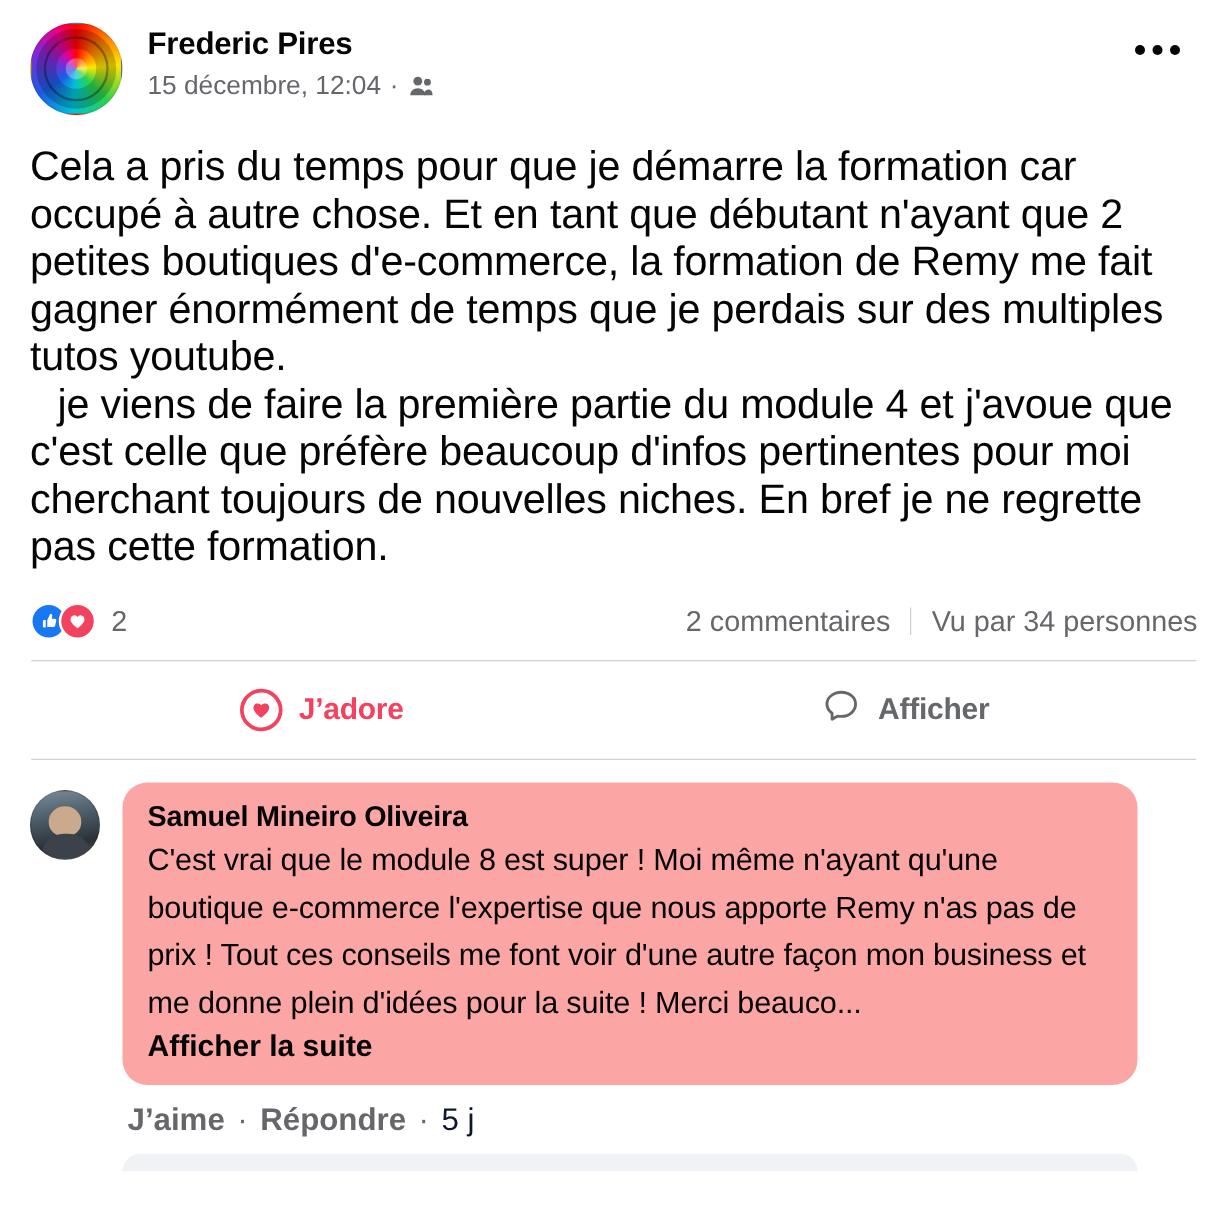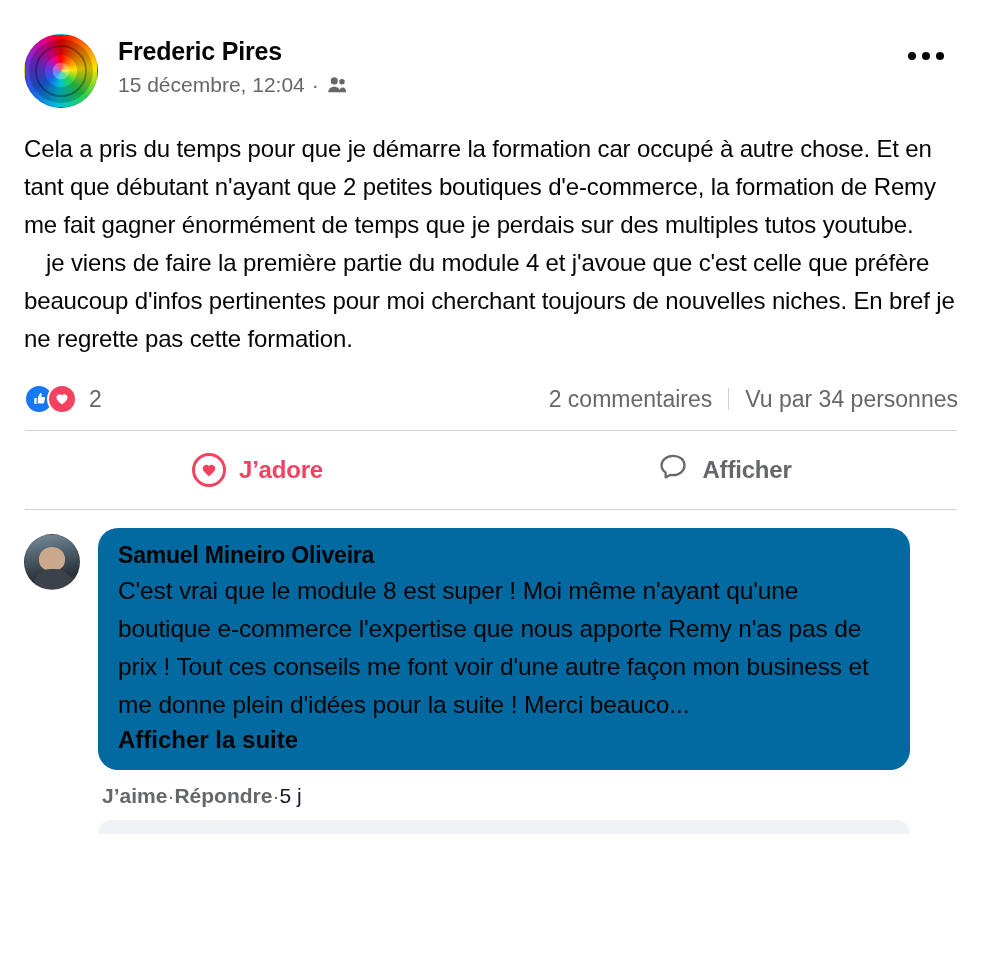--- a/index.html
+++ b/index.html
@@ -11,21 +11,21 @@
   body {
     width: 982px;
     height: 978px;
     font-family: "Liberation Sans", sans-serif;
     color: #050505;
     overflow: hidden;
   }
 
   .post {
     width: 982px;
-    padding: 16px 24px;
+    padding: 0 24px;
   }
 
   
   .post-header {
     display: flex;
     align-items: flex-start;
     padding-top: 18px;
     position: relative;
   }
   .avatar {
@@ -91,21 +91,21 @@
     width: 8px;
     height: 8px;
     border-radius: 50%;
     background: #050505;
     display: block;
   }
 
   
   .post-body {
     margin-top: 22px;
-    font-size: 24px;
+    font-size: 33px;
     line-height: 38px;
     color: #050505;
     letter-spacing: -0.15px;
   }
   .post-body p { margin: 0; }
   .post-body p.indented { text-indent: 22px; }
 
   
   .stats-row {
     display: flex;
@@ -221,21 +221,21 @@
     left: 8px; top: 34px;
     width: 40px; height: 24px;
     border-radius: 18px 18px 0 0;
     background: #3b4249;
   }
   .comment-main {
     margin-left: 18px;
     flex: 1;
   }
   .comment-bubble {
-    background: #0369a1;
+    background: #fca5a5;
     border-radius: 20px;
     padding: 12px 20px 16px 20px;
     max-width: 812px;
   }
   .comment-author {
     font-size: 23px;
     font-weight: bold;
     line-height: 30px;
     color: #050505;
     letter-spacing: -0.2px;
@@ -251,23 +251,24 @@
     font-size: 24px;
     font-weight: bold;
     color: #050505;
     cursor: pointer;
     display: inline-block;
     margin-top: 2px;
   }
   .comment-actions {
     display: flex;
     align-items: flex-end;
+    gap: 10px;
     margin-top: 14px;
     padding-left: 4px;
-    font-size: 21px;
+    font-size: 25px;
     color: #65676b;
   }
   .comment-actions .ca-link {
     font-weight: bold;
     color: #65676b;
     cursor: pointer;
   }
   .comment-actions .ca-dot { color: #65676b; }
   .comment-actions .ca-time { color: #0f172a; }
 

